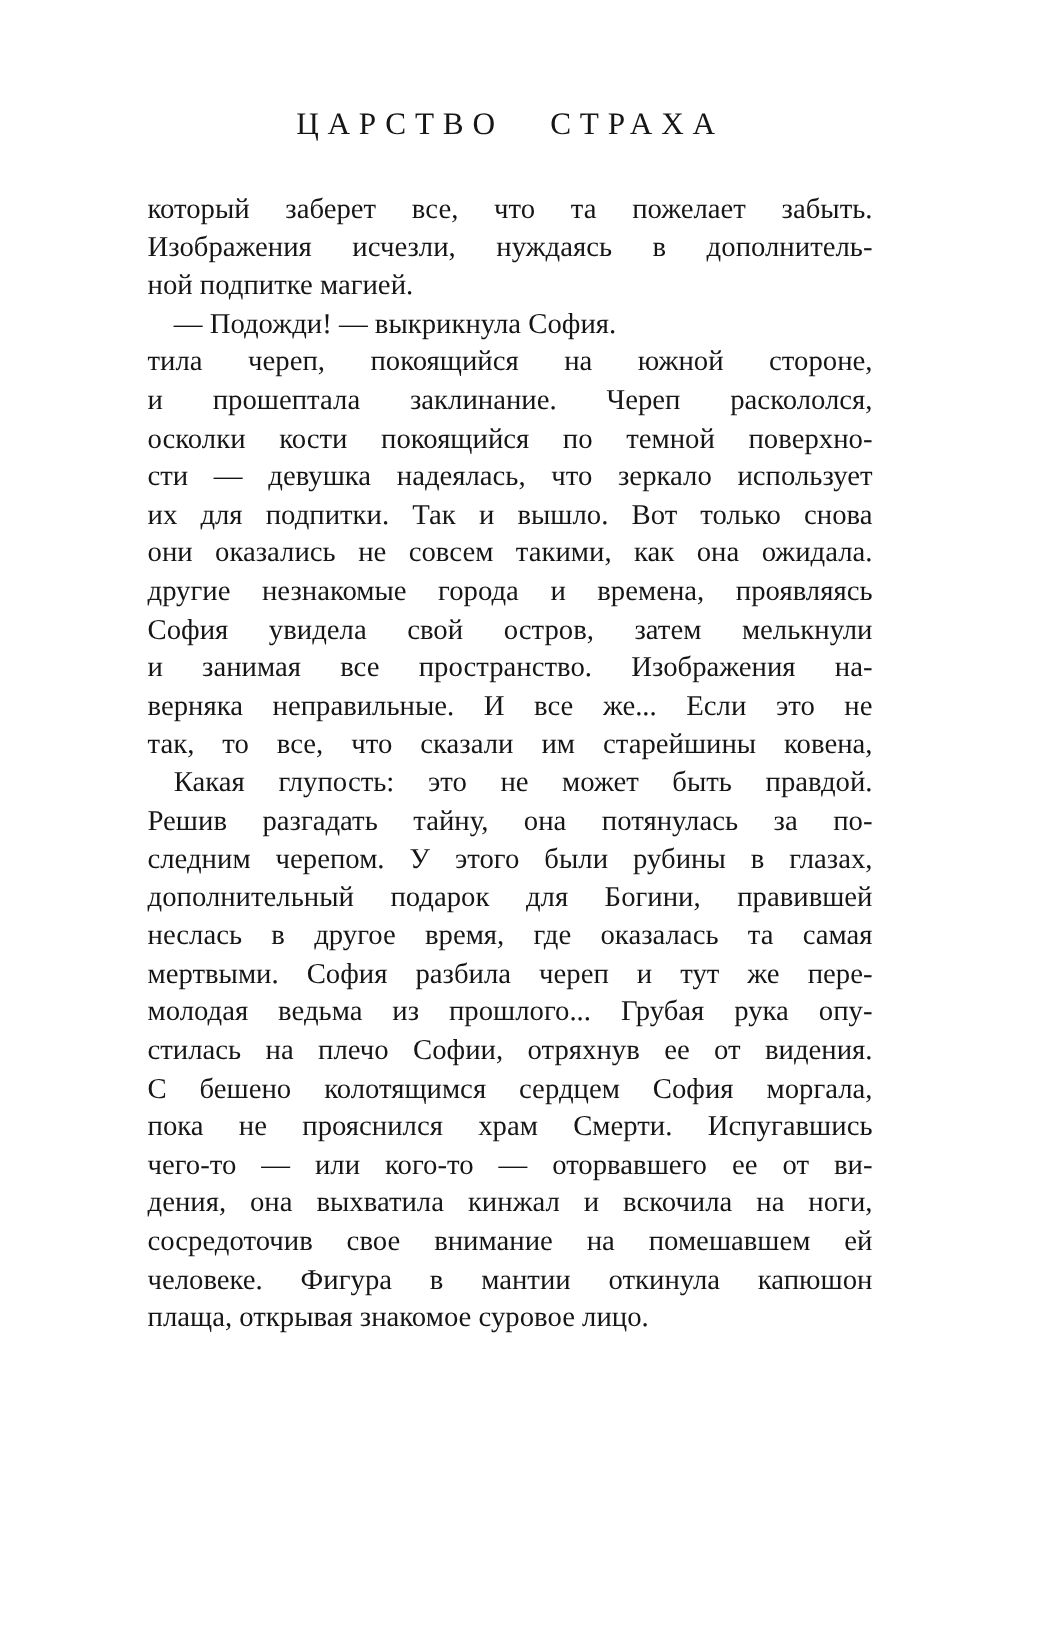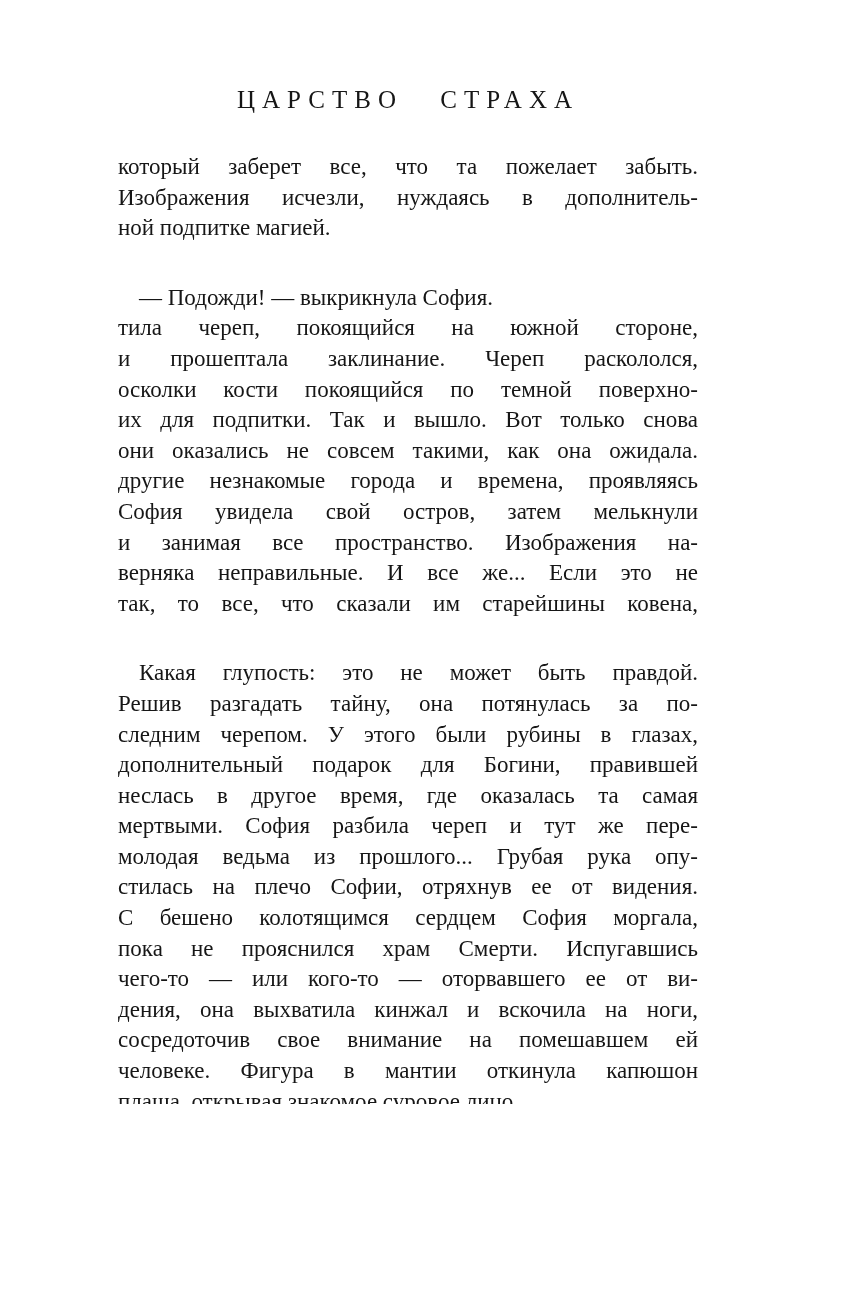--- a/index.html
+++ b/index.html
@@ -48,21 +48,20 @@
     text-align:justify;
     text-align-last:justify;
     white-space:normal;
   }
   .line.last{
     text-align:left;
     text-align-last:left;
   }
   .line.first-indent{
     text-indent:21px;
-    margin-top:39px;
   }
   .footer{
     position:absolute;
     top:1146px;
     left:16px;
     width:844px;
     display:flex;
     justify-content:center;
     align-items:flex-start;
     font-family:Liberation Serif, serif;
@@ -104,20 +103,21 @@
         <div class="line">Изображения исчезли, нуждаясь в дополнитель-</div>
         <div class="line last">ной подпитке магией.</div>
       </div>
       <div class="para">
         <div class="line last first-indent">— Подожди! — выкрикнула София.</div>
       </div>
       <div class="para">
         <div class="line">тила череп, покоящийся на южной стороне,</div>
         <div class="line">и прошептала заклинание. Череп раскололся,</div>
         <div class="line">осколки кости покоящийся по темной поверхно-</div>
+        <div class="line">сти — девушка надеялась, что зеркало использует</div>
         <div class="line">их для подпитки. Так и вышло. Вот только снова</div>
         <div class="line">они оказались не совсем такими, как она ожидала.</div>
         <div class="line">другие незнакомые города и времена, проявляясь</div>
         <div class="line">София увидела свой остров, затем мелькнули</div>
         <div class="line">и занимая все пространство. Изображения на-</div>
         <div class="line">верняка неправильные. И все же... Если это не</div>
         <div class="line">так, то все, что сказали им старейшины ковена,</div>
       </div>
       <div class="para">
         <div class="line first-indent">Какая глупость: это не может быть правдой.</div>

